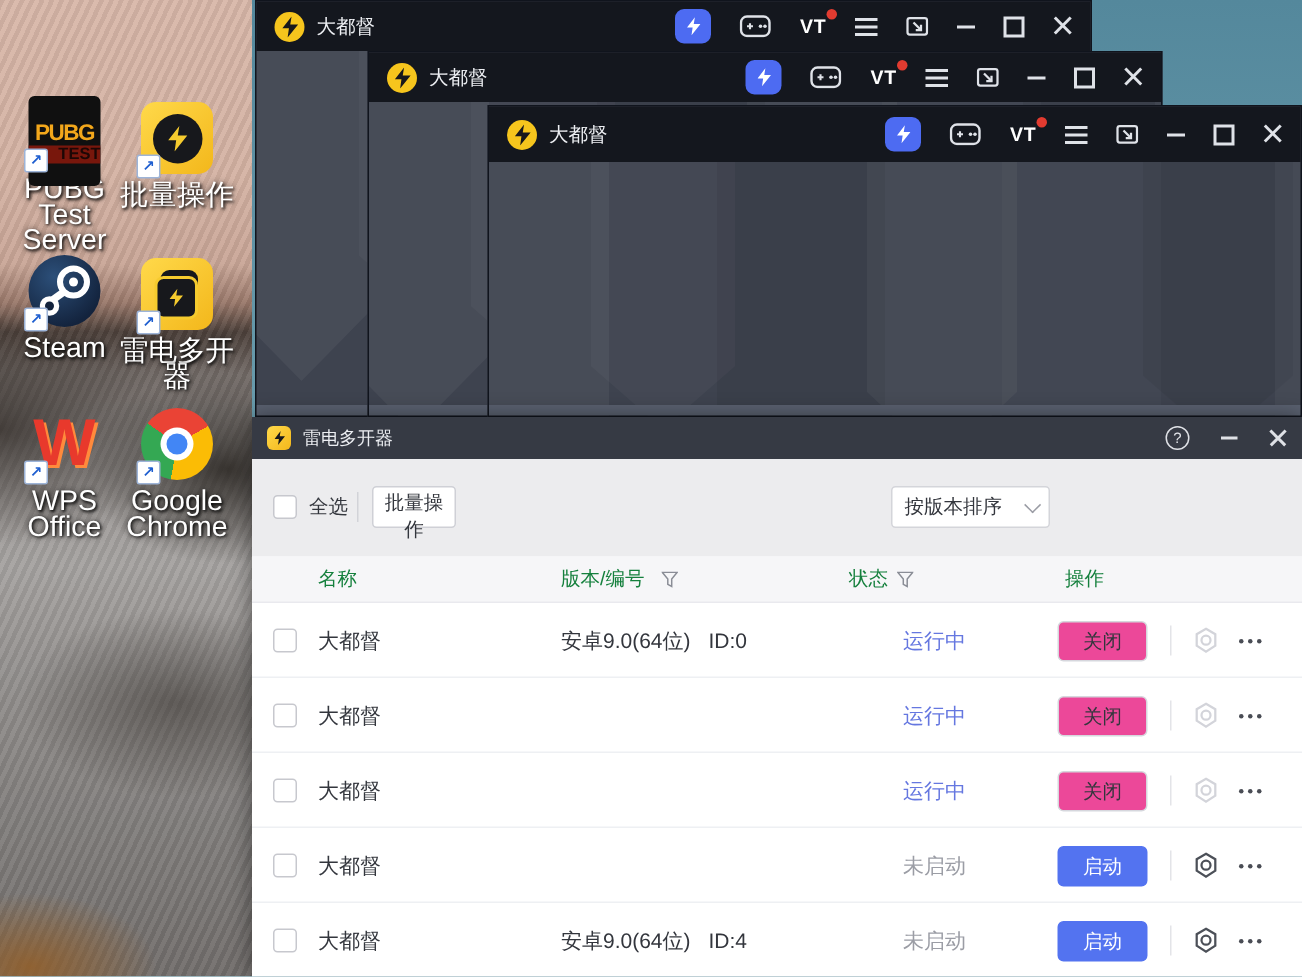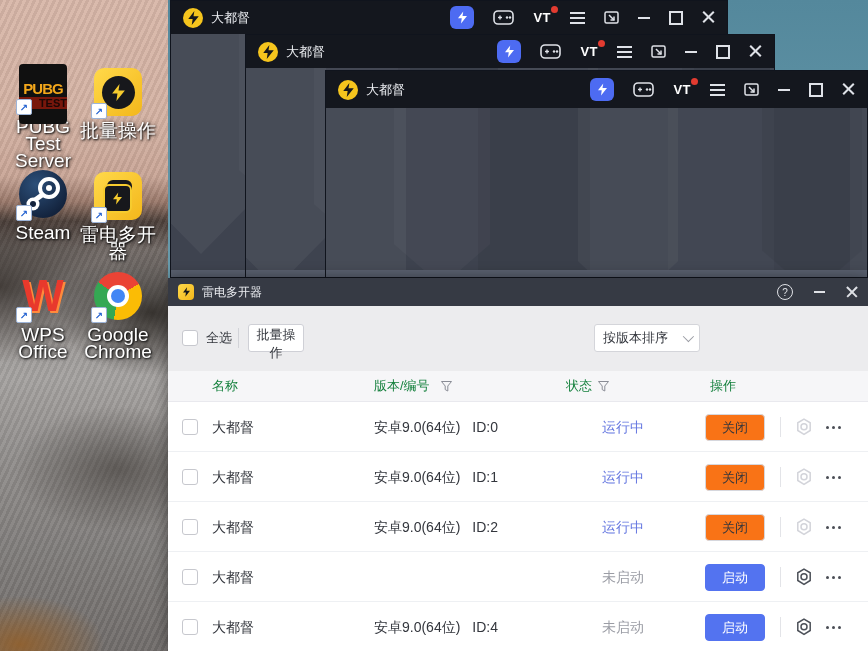--- a/index.html
+++ b/index.html
@@ -120,21 +120,21 @@
   .h-name{left:44px;} .h-ver{left:206px;} .h-status{left:398px;} .h-act{left:542px;}
   .funnel{position:absolute;top:10px;}
 
   .row{position:relative;height:50px;background:#fff;border-bottom:1px solid #eef0f3;box-sizing:border-box;}
   .row .cbx{left:14px;top:17px;}
   .row .cell{position:absolute;top:0;line-height:50px;font-size:14px;color:#33363d;}
   .c-name{left:44px;} .c-ver{left:206px;} .c-id{margin-left:12px;} .c-status{left:398px;margin-left:36px;}
   .running .c-status{color:#6577e0;}
   .stopped .c-status{color:#9b9da5;}
   .act-btn{position:absolute;left:537px;top:12px;width:60px;height:27px;border-radius:4px;font-size:13px;font-family:inherit;}
-  .running .act-btn{background:#f97316;border:1px solid #d6d7dd;color:#33363d;}
+  .running .act-btn{background:#ec4899;border:1px solid #d6d7dd;color:#33363d;}
   .stopped .act-btn{background:#5373f0;border:1px solid #5373f0;color:#fff;}
   .vdiv{position:absolute;left:612px;top:15px;width:1px;height:20px;background:#e3e4e8;}
   .gear{position:absolute;left:626px;top:15px;}
   .more{position:absolute;left:658px;top:24px;display:flex;gap:3px;}
   .more i{display:block;width:3px;height:3px;border-radius:50%;background:#4a4d55;}
 </style>
 </head>
 <body>
 
 <div id="screen">
@@ -413,39 +413,37 @@
       <span class="more">
           <i></i>
           <i></i>
           <i></i>
         </span>
     </div>
 
     <div class="row running">
       <span class="cbx"></span>
       <span class="cell c-name">大都督</span>
-      <span class="cell c-ver"><span>安卓9.0(64位)</span><span class="c-id">ID:1</span></span>
       <span class="cell c-status">运行中</span>
       <button class="act-btn">关闭</button>
       <span class="vdiv"></span>
       <svg class="gear" width="20" height="20" viewBox="0 0 20 20">
         <path d="M10 2.2 L16.2 5.8 V13.5 L10 17.4 L3.8 13.5 V5.8 Z" fill="none" stroke="#d3d4da" stroke-width="1.5"></path>
         <circle cx="10" cy="9.8" r="3" fill="none" stroke="#d3d4da" stroke-width="1.5"></circle>
       </svg>
       <span class="more">
           <i></i>
           <i></i>
           <i></i>
         </span>
     </div>
 
     <div class="row running">
       <span class="cbx"></span>
       <span class="cell c-name">大都督</span>
-      <span class="cell c-ver"><span>安卓9.0(64位)</span><span class="c-id">ID:2</span></span>
       <span class="cell c-status">运行中</span>
       <button class="act-btn">关闭</button>
       <span class="vdiv"></span>
       <svg class="gear" width="20" height="20" viewBox="0 0 20 20">
         <path d="M10 2.2 L16.2 5.8 V13.5 L10 17.4 L3.8 13.5 V5.8 Z" fill="none" stroke="#d3d4da" stroke-width="1.5"></path>
         <circle cx="10" cy="9.8" r="3" fill="none" stroke="#d3d4da" stroke-width="1.5"></circle>
       </svg>
       <span class="more">
           <i></i>
           <i></i>

